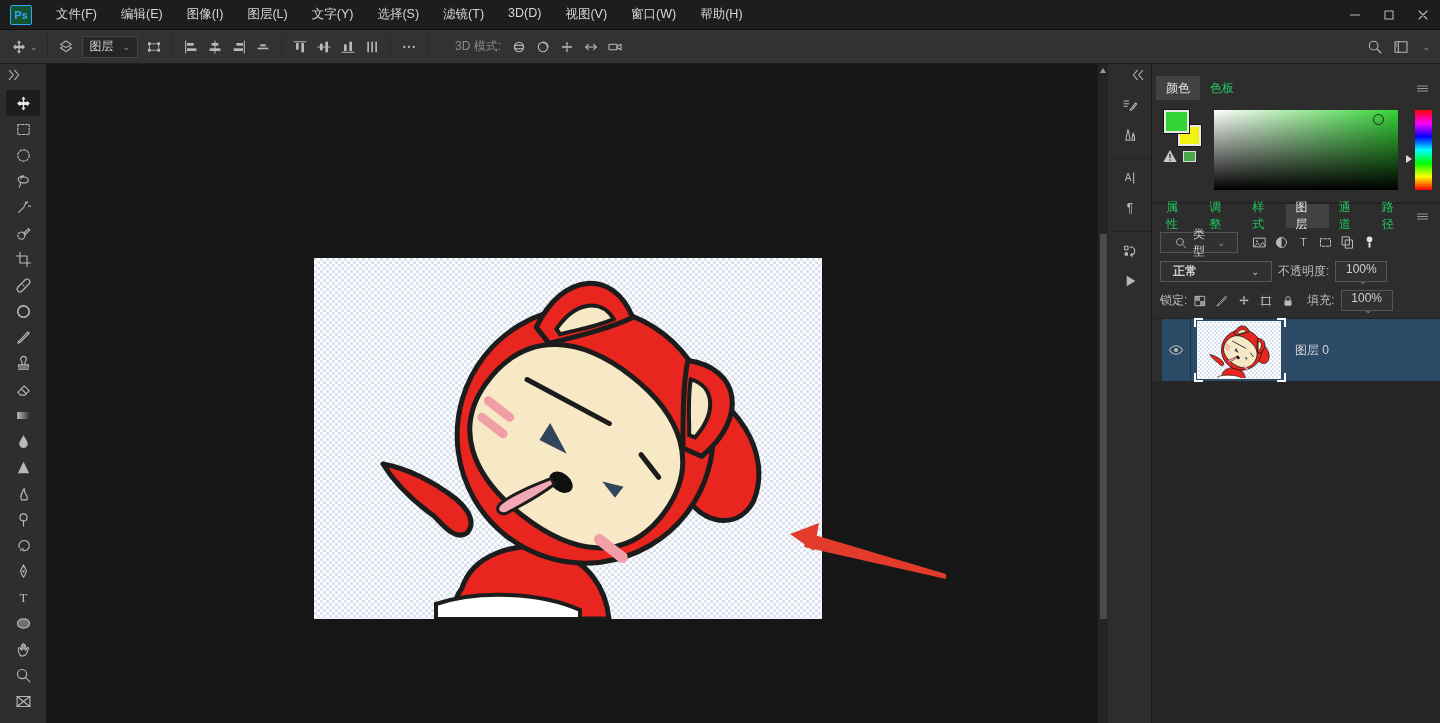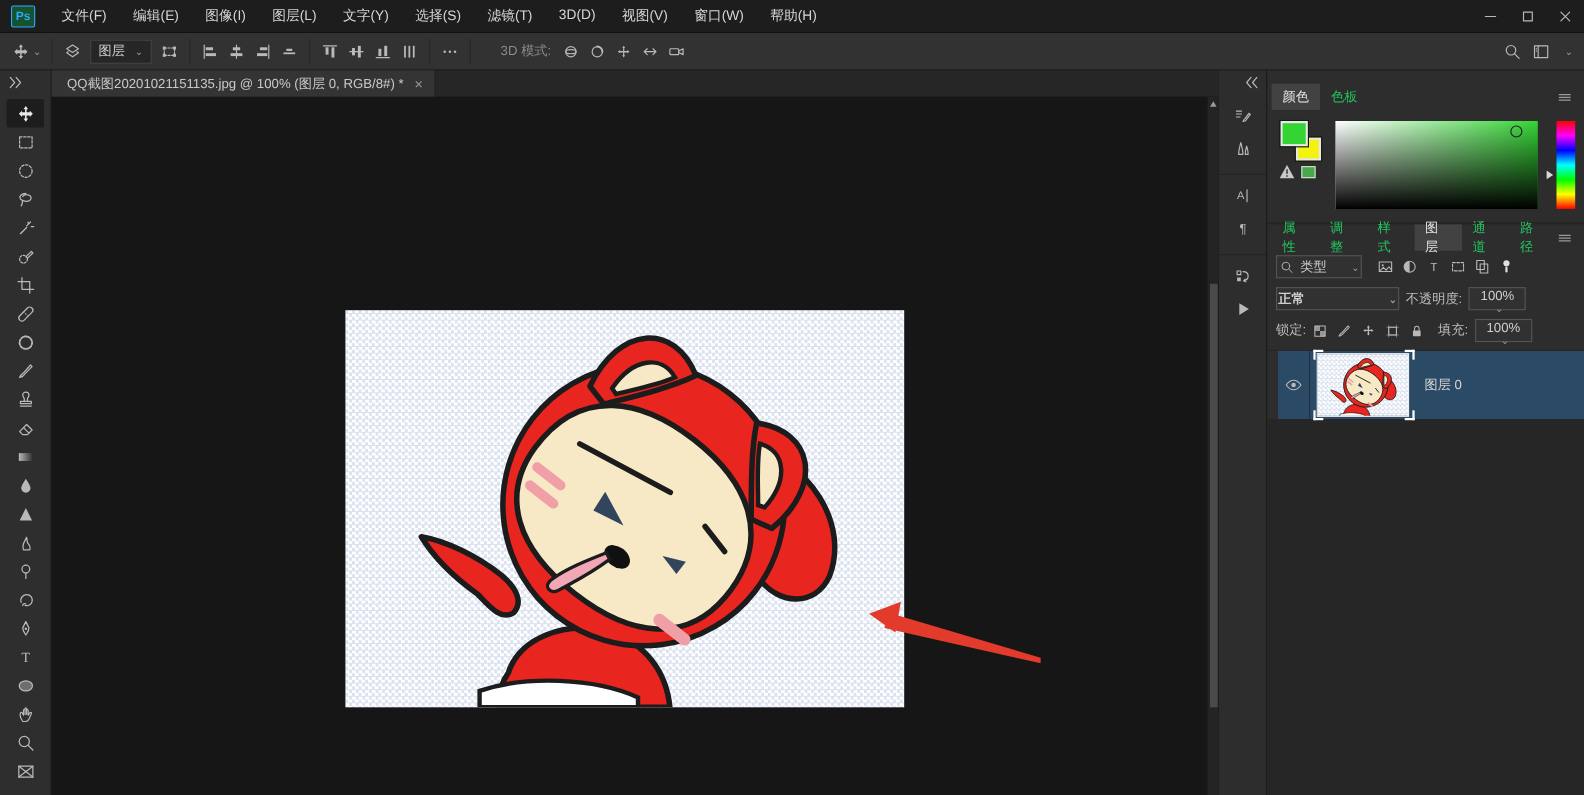--- a/index.html
+++ b/index.html
@@ -72,21 +72,21 @@
   .mini-swatch { width:13px; height:11px; border:1px solid #dcdcdc; }
   .sv-box { position:relative; flex:1; height:80px; margin-top:2px; }
   .sv-marker { position:absolute; right:14px; top:4px; width:11px; height:11px; border:1.5px solid #16261a; border-radius:50%; }
   .hue-wrap { position:relative; width:26px; height:80px; margin-top:2px; flex:0 0 26px; }
   .hue-strip { position:absolute; right:0; top:0; width:17px; height:80px; }
   .hue-pointer { position:absolute; left:0; top:56%; width:0; height:0;
     border-top:4px solid transparent; border-bottom:4px solid transparent; border-left:6px solid #d8d8d8; }
   .layers-controls { border-bottom:1px solid #242424; }
   .row { display:flex; align-items:center; padding:4px 8px; gap:6px; }
   .dropdown { display:flex; align-items:center; justify-content:space-between; background:#313131;
-    border:1px solid #555; height:21px; color:#cfcfcf; font-size:12px; padding:0 1px; }
+    border:1px solid #555; height:21px; color:#cfcfcf; font-size:12px; padding:0 12px; }
   .dd-filter { width:78px; gap:4px; justify-content:flex-start; }
   .dd-blend { width:112px;font-weight:bold; }
   .dd-val { width:52px;flex-direction:column; }
   .filter-icons { display:flex; gap:7px; margin-left:8px; align-items:center; }
   .lbl { color:#bdbdbd; font-size:12px; }
   .lock-icons { display:flex; gap:8px; align-items:center; }
   .layer-list { background:#262626;margin-left:10px; }
   .layer-row { height:62px; display:flex; align-items:stretch; background:#2b4a66; }
   .eye-box { width:29px; display:flex; align-items:center; justify-content:center; background:#2b4a66; border-right:1px solid #1f3040; }
   .thumb-wrap { position:relative; width:86px; margin:2px 0 2px 6px; display:flex; align-items:center; }
@@ -469,26 +469,20 @@
           <div class="tool">
             <svg width="17" height="17" viewBox="0 0 24 24" stroke="#b9b9b9" fill="#b9b9b9" stroke-width="1.6" stroke-linecap="round" stroke-linejoin="round" style="display:block">
               <rect x="3" y="5" width="18" height="14" fill="none"></rect>
               <path d="M3 5l18 14M21 5L3 19" fill="none"></path>
             </svg>
           </div>
         </div>
     </div>
 
     <div class="centercol">
-      <div class="tabbar">
-        <div class="doc-tab">
-          <span>QQ截图20201021151135.jpg @ 100% (图层 0, RGB/8#) *</span>
-          <span class="doc-close">×</span>
-        </div>
-      </div>
       <div class="canvas">
         <div class="artboard">
           <svg viewBox="0 0 508 361" width="508" height="361">
             <g id="catsym">
 
               <path d="M120,258 C99,243 80,224 69,206 C92,210 119,223 142,241 C155,252 162,265 153,275 C141,283 129,267 120,258 Z" fill="#e8251f" stroke="#1c1c1c" stroke-width="5" stroke-linejoin="round"></path>
               <path d="M148,330 C158,298 200,282 237,292 C274,302 292,330 295,361 L140,361 C139,348 142,338 148,330 Z" fill="#e8251f" stroke="#1c1c1c" stroke-width="5"></path>
               <path d="M122,361 L122,346 C164,332 226,334 266,352 L266,361 Z" fill="#ffffff" stroke="#1c1c1c" stroke-width="4"></path>
 
               <path d="M360,118 C425,138 458,196 440,242 C427,270 394,268 376,244 Z" fill="#e8251f" stroke="#1c1c1c" stroke-width="5" stroke-linejoin="round"></path>

